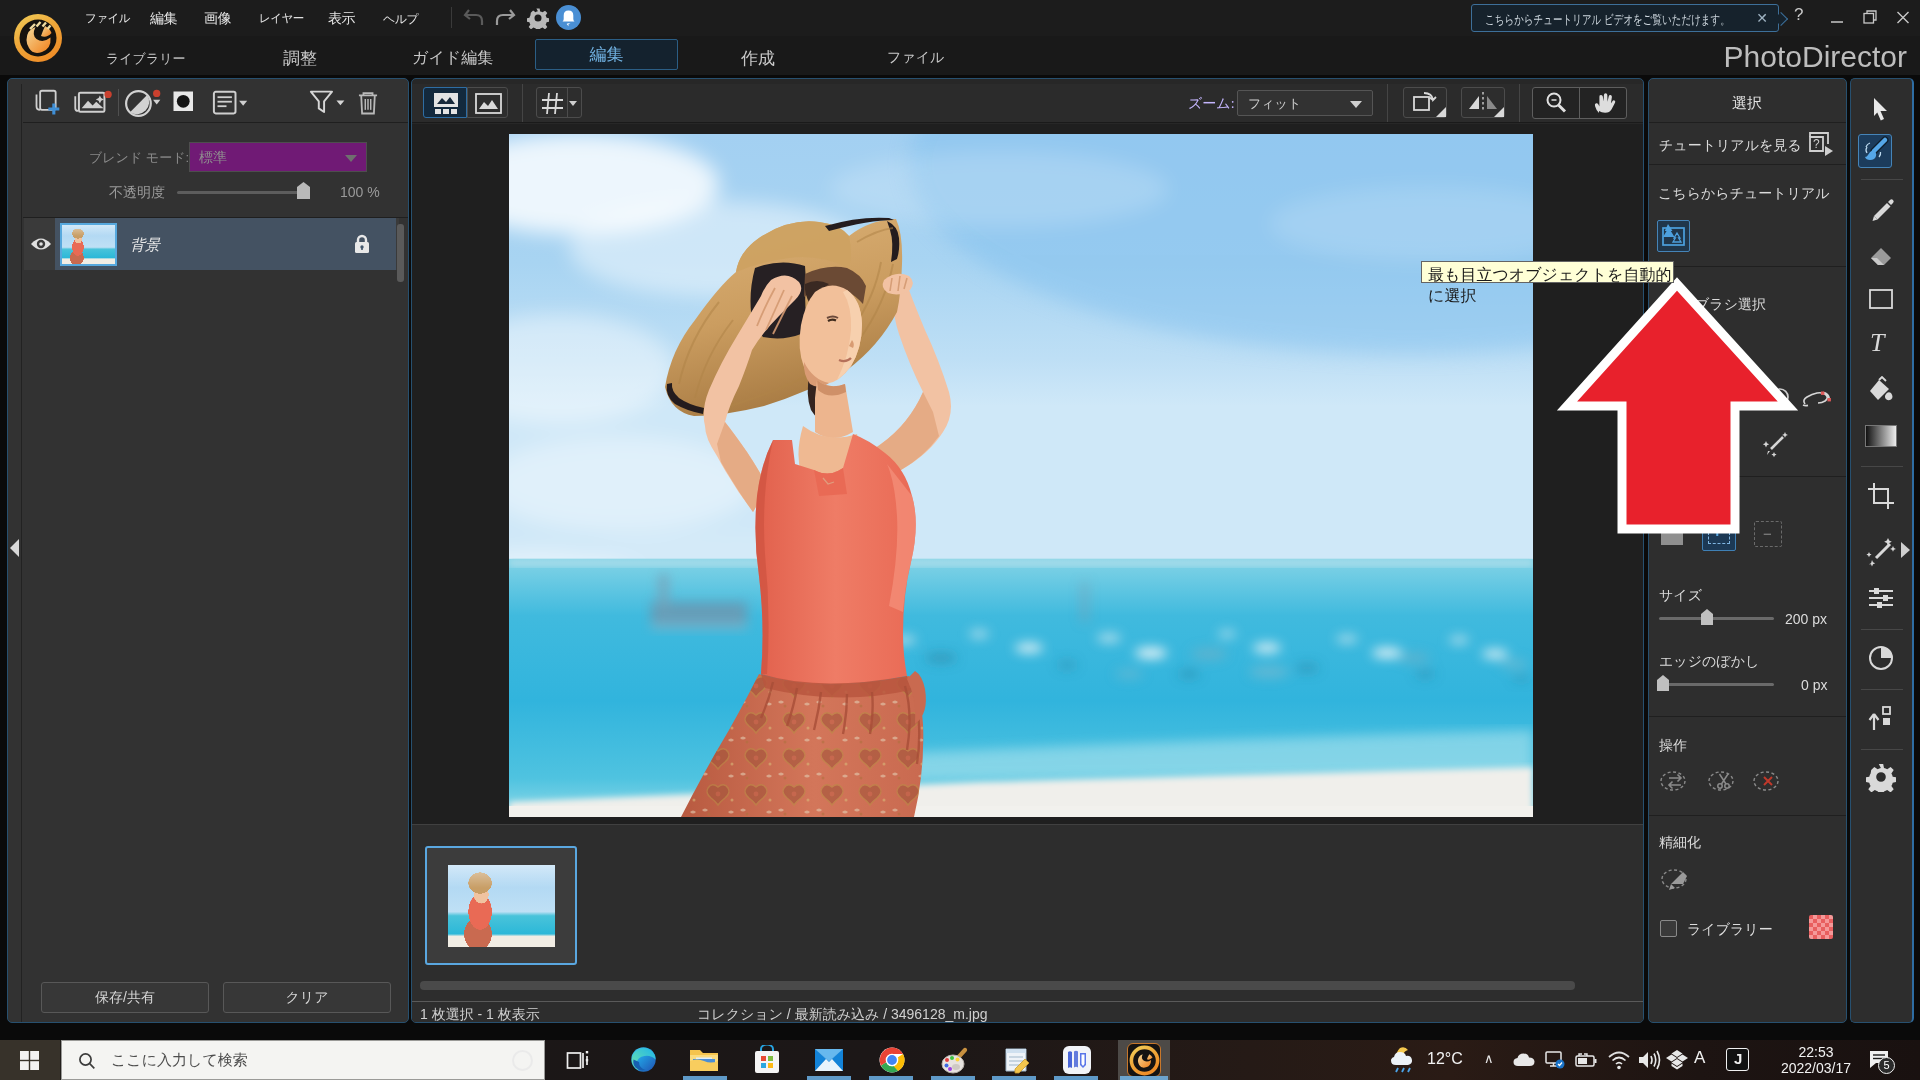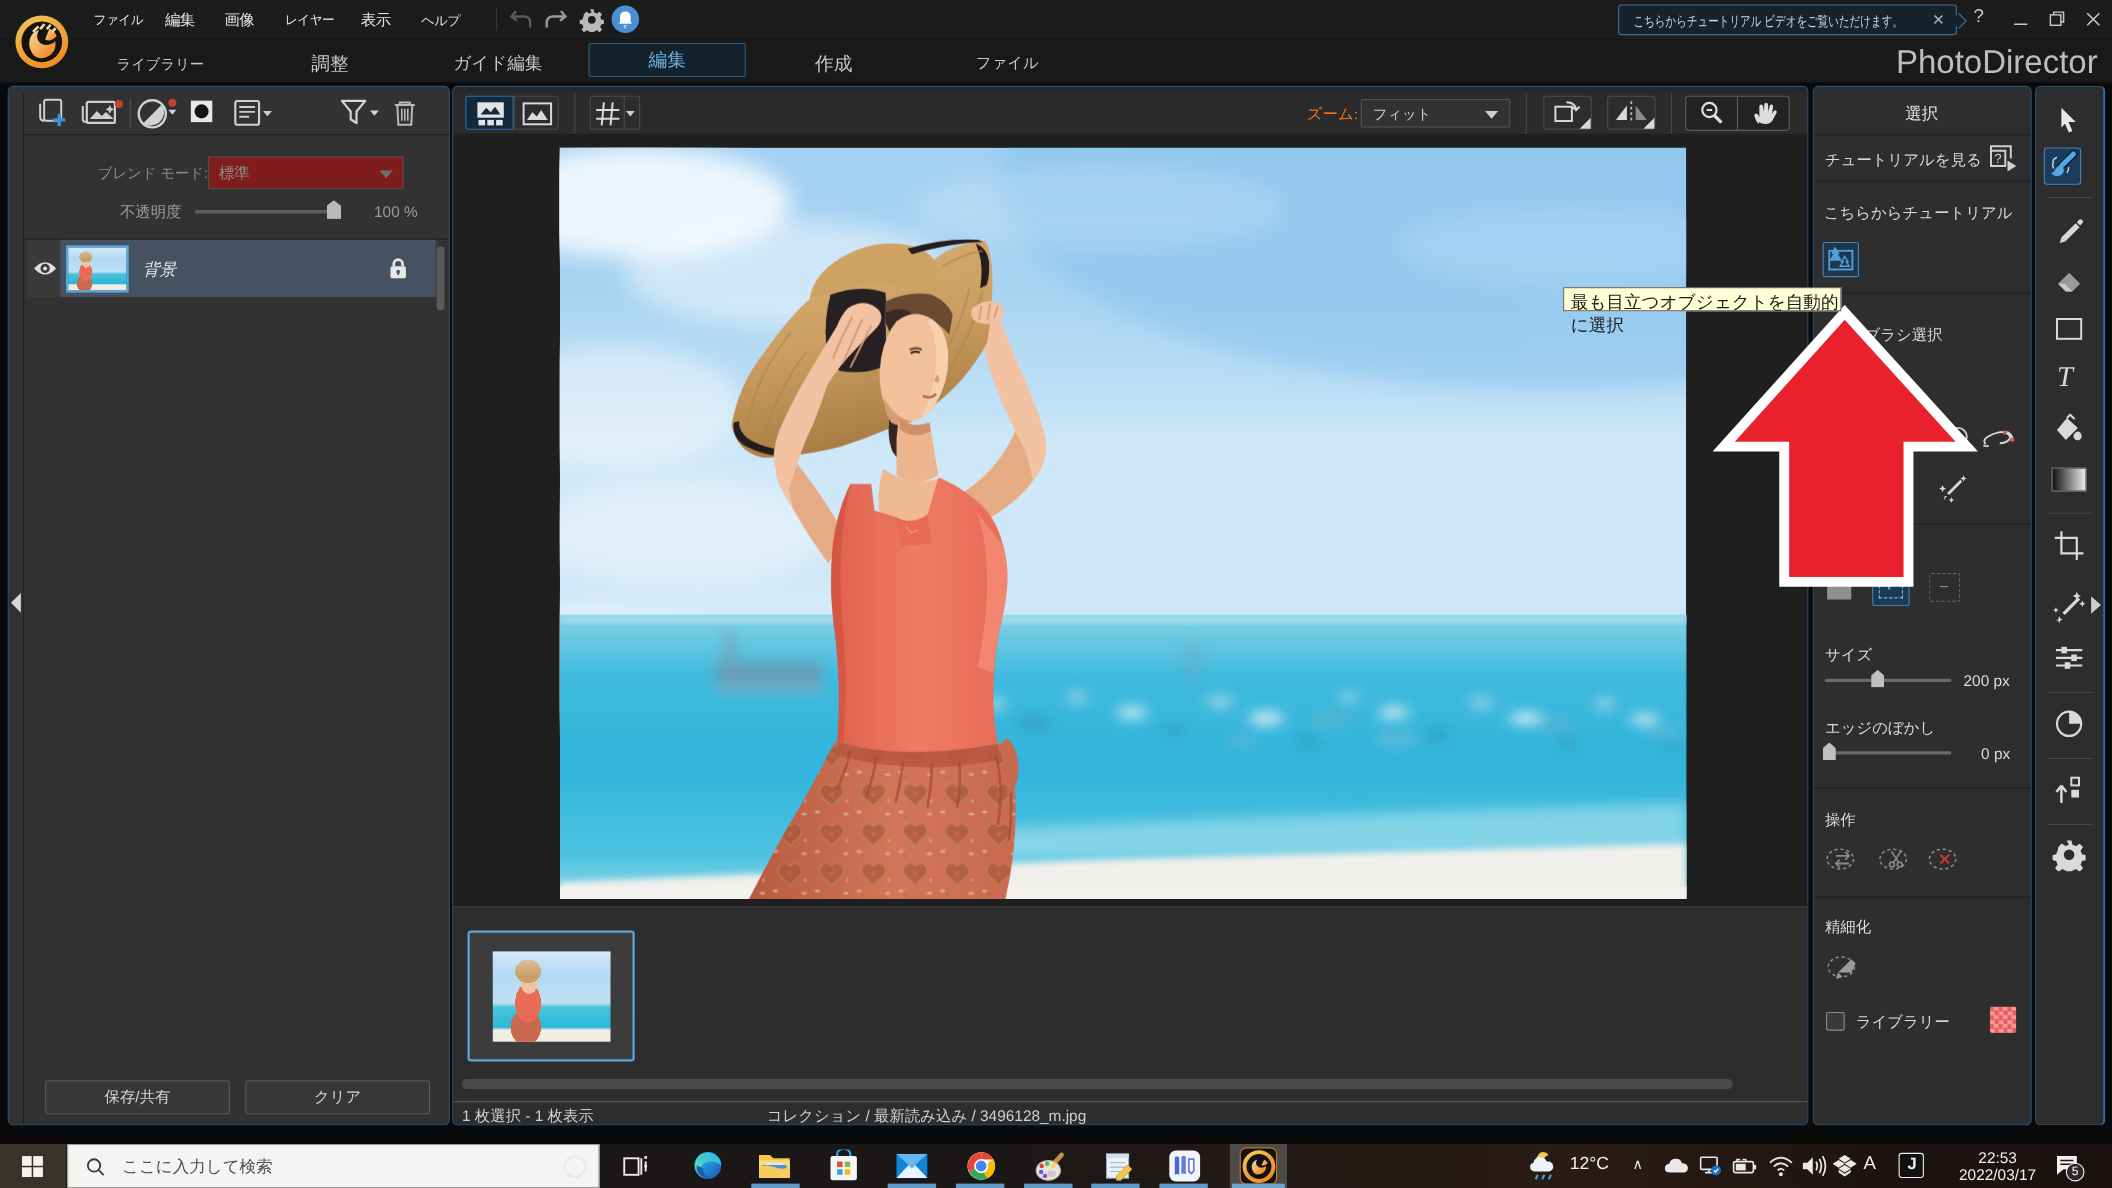--- a/index.html
+++ b/index.html
@@ -168,21 +168,21 @@
         <path d="M3 7 L23 7 M8 7 L8 4.5 L18 4.5 L18 7 M5.5 7 L6.5 27 L19.5 27 L20.5 7" fill="none" stroke="#b9b9b9" stroke-width="2"></path>
         <g stroke="#b9b9b9" stroke-width="1.6">
             <line x1="10" y1="11" x2="10" y2="23"></line>
             <line x1="13" y1="11" x2="13" y2="23"></line>
             <line x1="16" y1="11" x2="16" y2="23"></line>
           </g>
       </svg>
       <div style="position:absolute;left:0px;top:38px;width:385px;height:1px;background:#1f1f1f;"></div>
 
       <span style="position:absolute;left:66px;top:65px;color:#8a8a8a;font-size:13px;">ブレンド モード:</span>
-      <div style="position:absolute;left:166px;top:58px;width:178px;height:30px;background:#7f1d1d;border:1px solid #4e4e4e;border-radius:0;">
+      <div style="position:absolute;left:166px;top:58px;width:178px;height:30px;background:#701a75;border:1px solid #4e4e4e;border-radius:0;">
         <span style="position:absolute;left:9px;top:6px;color:#8f8f8f;font-size:14px;">標準</span>
         <div style="position:absolute;right:9px;top:12px;width:0;height:0;border-left:6px solid transparent;border-right:6px solid transparent;border-top:7px solid #6f6f6f;"></div>
       </div>
 
       <span style="position:absolute;left:86px;top:100px;color:#9a9a9a;font-size:14px;">不透明度</span>
       <div style="position:absolute;left:154px;top:107px;width:124px;height:3px;background:#5d5d5d;border-radius:2px;"></div>
       <div style="position:absolute;left:274px;top:98px;width:13px;height:17px;background:#b9b9b9;clip-path:polygon(50% 0,100% 30%,100% 100%,0 100%,0 30%);"></div>
       <span style="position:absolute;left:317px;top:100px;color:#9a9a9a;font-size:14px;">100 %</span>
       <div style="position:absolute;left:0px;top:133px;width:385px;height:1px;background:#1f1f1f;"></div>
 
@@ -230,21 +230,21 @@
             <g stroke="#d9d9d9" stroke-width="1.8">
               <line x1="12" y1="5" x2="10" y2="26"></line>
               <line x1="20" y1="5" x2="18" y2="26"></line>
               <line x1="5" y1="12" x2="26" y2="12"></line>
               <line x1="5" y1="20" x2="26" y2="20"></line>
             </g>
           </svg>
         <div style="position:absolute;left:30px;top:0;width:1px;height:29px;background:#4c4c4c;"></div>
         <div style="position:absolute;right:4px;top:13px;width:0;height:0;border-left:4.5px solid transparent;border-right:4.5px solid transparent;border-top:5.5px solid #cfcfcf;"></div>
       </div>
-      <span style="position:absolute;left:776px;top:11px;color:#f97316;font-size:14px;font-family:Liberation Serif, serif;">ズーム:</span>
+      <span style="position:absolute;left:776px;top:11px;color:#c4b5fd;font-size:14px;font-family:Liberation Serif, serif;">ズーム:</span>
       <div style="position:absolute;left:825px;top:6px;width:136px;height:26px;background:#323232;border:1px solid #555;border-radius:2px;">
         <span style="position:absolute;left:10px;top:4px;color:#cdcdcd;font-size:13px;">フィット</span>
         <div style="position:absolute;right:10px;top:10px;width:0;height:0;border-left:6px solid transparent;border-right:6px solid transparent;border-top:7px solid #cfcfcf;"></div>
       </div>
       <div style="position:absolute;left:975px;top:0px;width:1px;height:38px;background:#454545;"></div>
       <div style="position:absolute;left:991px;top:3px;width:44px;height:31px;background:#2d2d2d;border:1px solid #4c4c4c;border-radius:3px;">
         <svg width="44" height="31" viewBox="0 0 44 31">
             <rect x="10" y="9" width="15" height="13" fill="none" stroke="#d9d9d9" stroke-width="1.8"></rect>
             <path d="M20 5 q8 0 9 7 l3 -3 m-3 3 l-3.5 -2.5" fill="none" stroke="#d9d9d9" stroke-width="1.8"></path>
             <path d="M42 29 l-10 0 l10 -10 Z" fill="#d9d9d9"></path>

